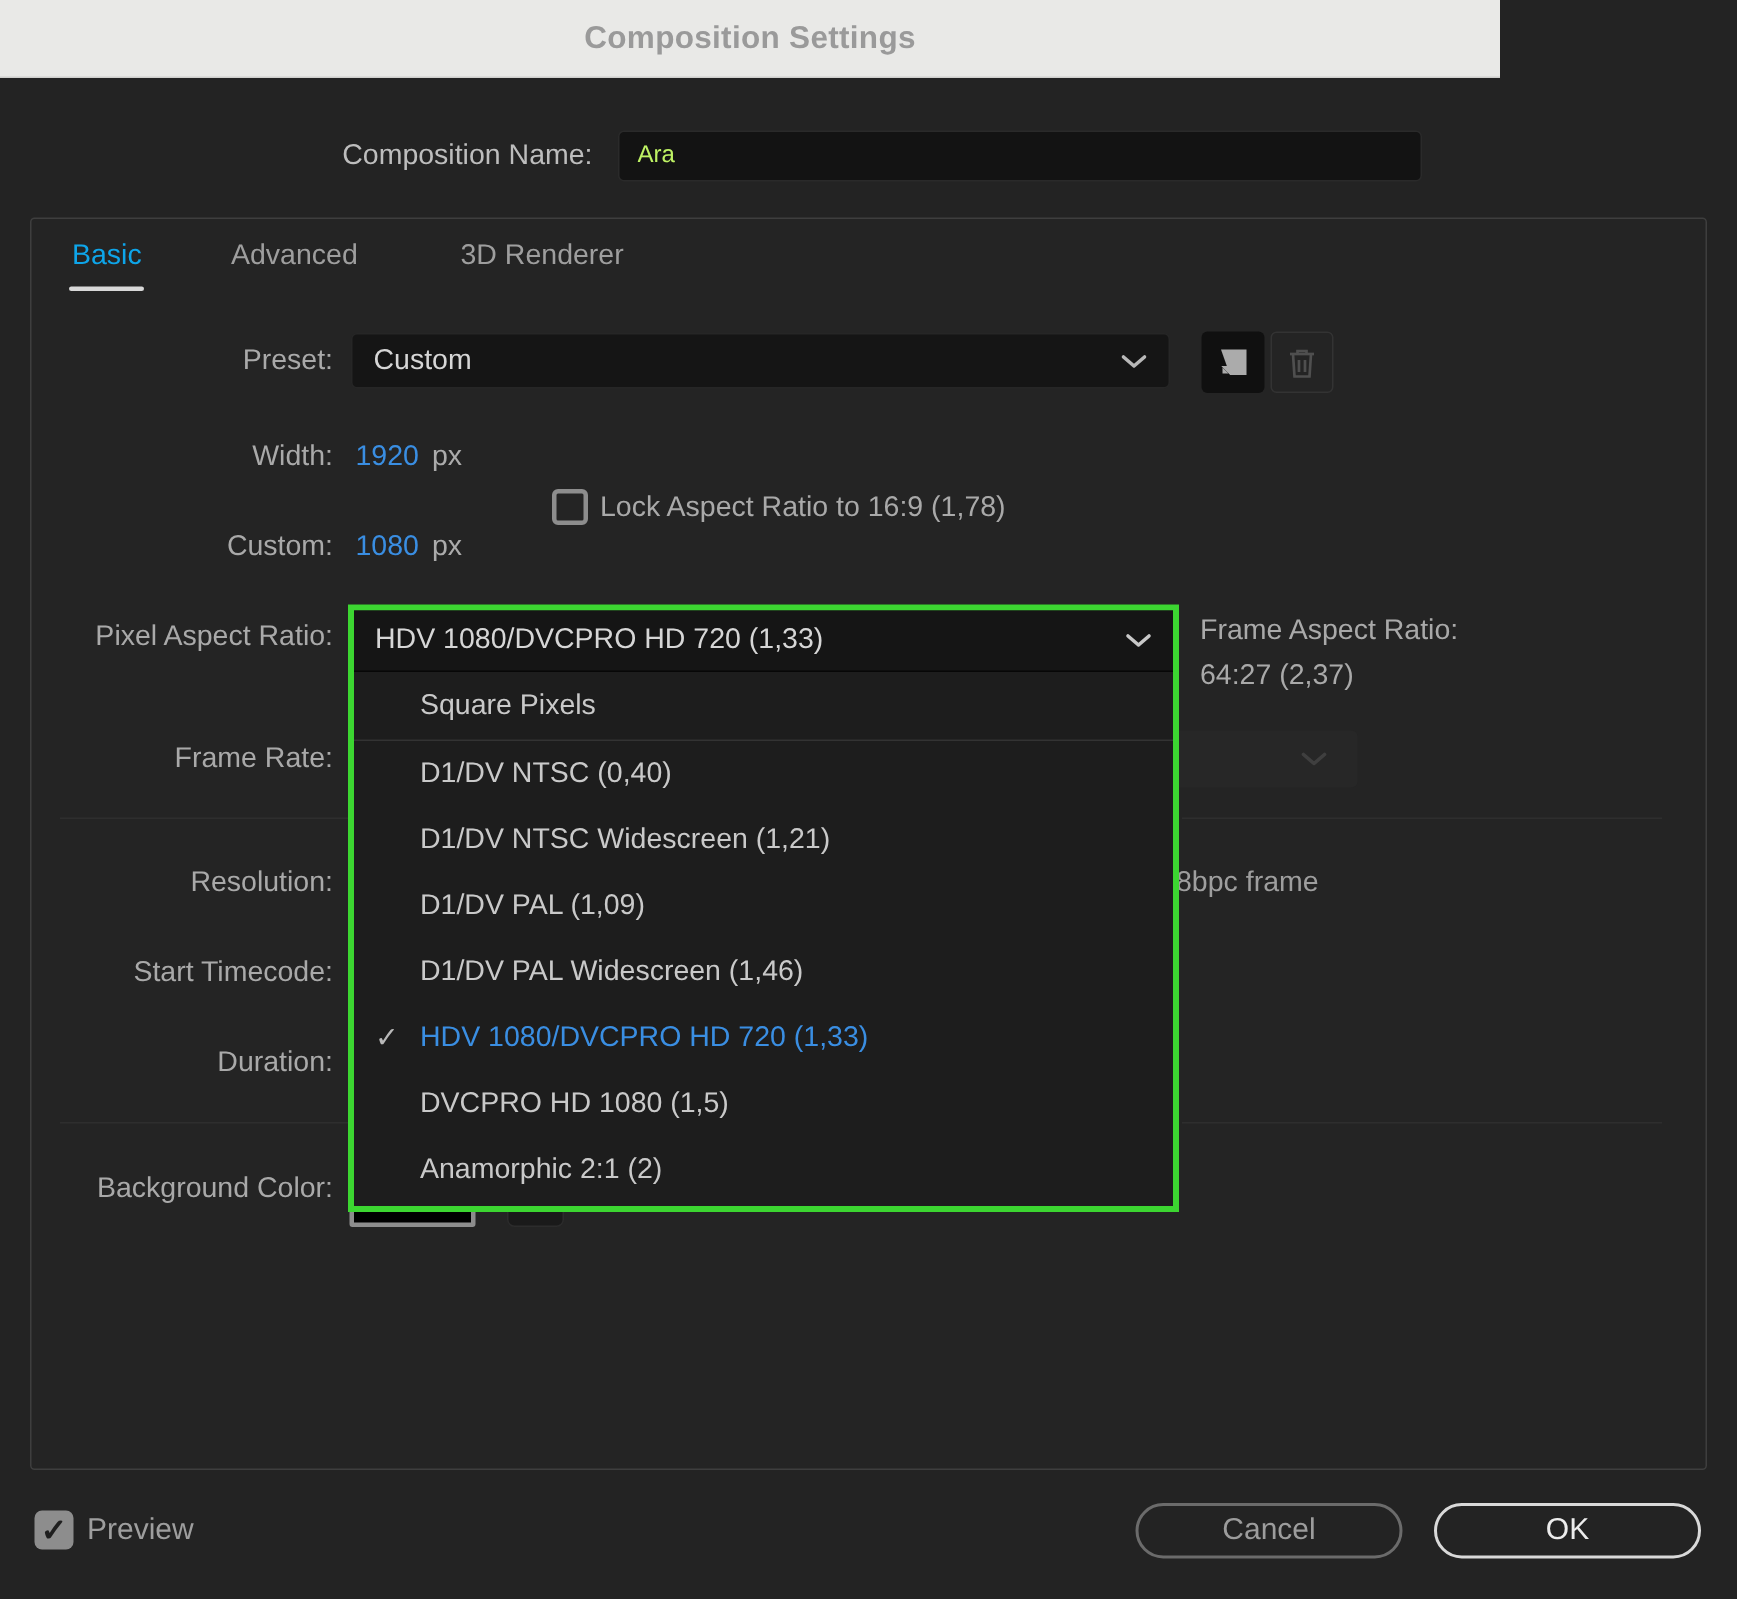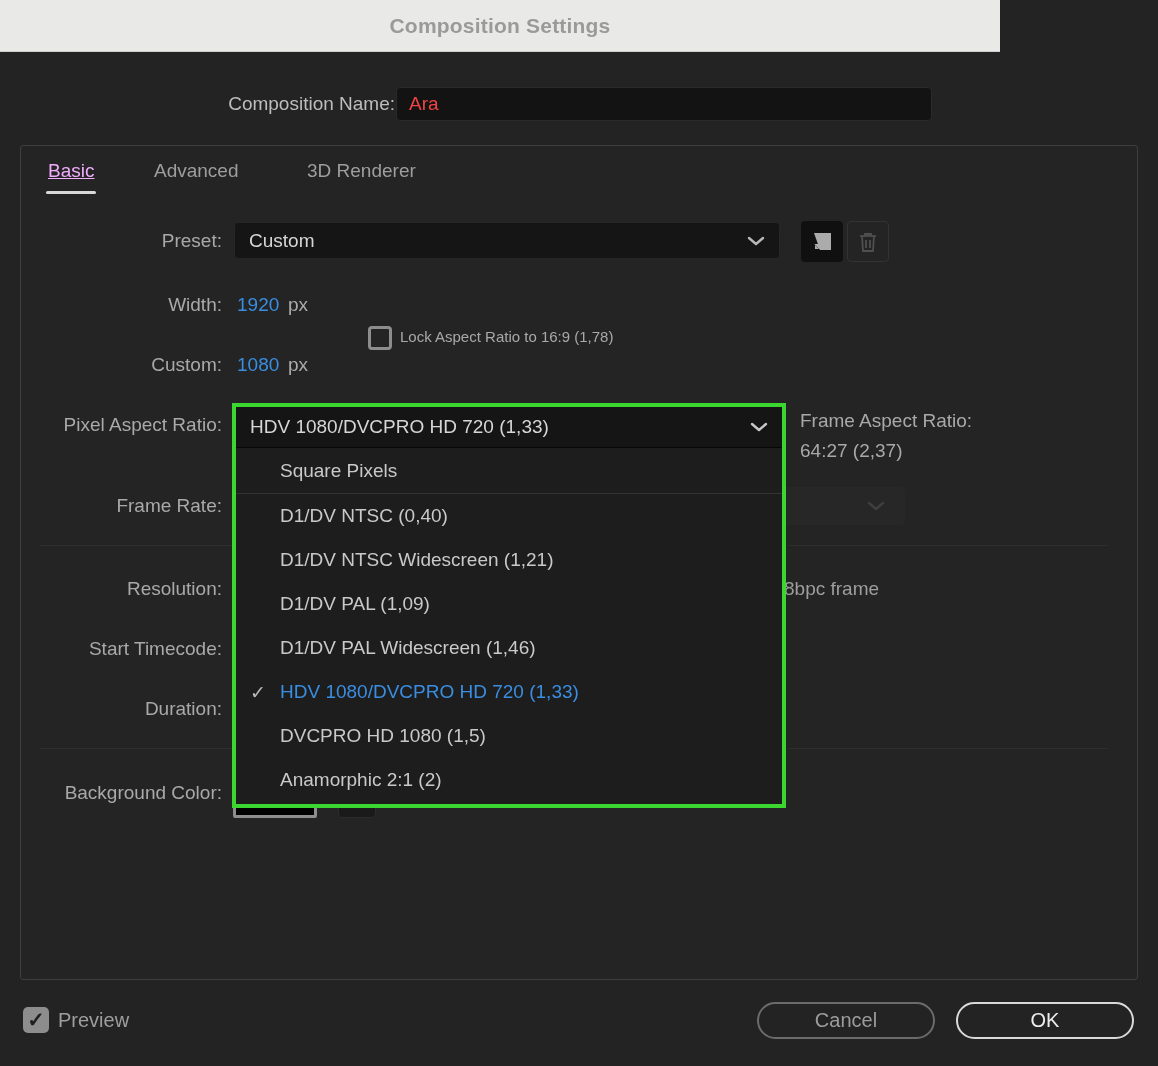--- a/index.html
+++ b/index.html
@@ -13,33 +13,33 @@
   
   .titlebar {
     position:absolute; left:0; top:0; width:1000px; height:52px;
     background:#e9e9e7; border-bottom:1px solid #cfcfcd;
     display:flex; align-items:center; justify-content:center;
   }
   .titlebar .t { font-size:21px; font-weight:bold; color:#9a9a9a; letter-spacing:.2px; }
   
   .name-label { position:absolute; right:763px; top:93px; font-size:19px; color:#bdbdbd; white-space:nowrap; }
   .name-input {
-    position:absolute; left:396px; top:87px; width:536px; height:34px;
+    position:absolute; left:412px; top:87px; width:536px; height:34px;
     background:#131313; border:1px solid #2a2a2a; border-radius:4px;
-    color:#ef4444; font-size:19px; padding:0 12px;
+    color:#bef264; font-size:16px; padding:0 12px;
     font-family:"Liberation Sans", sans-serif; outline:none;
   }
   
   .panel {
     position:absolute; left:20px; top:145px; width:1118px; height:835px;
     border:1px solid #3e3e3e; border-radius:3px; background:#242424;
   }
   
   .tab { position:absolute; top:160px; font-size:19px; color:#9e9e9e; cursor:default; white-space:nowrap; }
-  .tab.active { color:#f0abfc;text-decoration:underline; }
+  .tab.active { color:#0ea5e9; }
   .tab.active::after { content:""; position:absolute; left:-2px; right:-2px; bottom:-12px; height:3px; background:#d8d8d8; border-radius:2px; }
   .tab-basic { left:48px; }
   .tab-advanced { left:154px; }
   .tab-3d { left:307px; }
   
   .rlabel { position:absolute; right:936px; font-size:19px; color:#a9a9a9; white-space:nowrap; }
   
   .preset-dd {
     position:absolute; left:234px; top:222px; width:546px; height:37px;
     background:#151515; border:1px solid #262626; border-radius:4px;
@@ -52,21 +52,21 @@
   }
   .save-btn { left:801px; background:#101010; }
   .del-btn { left:847px; background:transparent; border:1px solid #333; }
   
   .blue { color:#3a8ee2; }
   .dim-val { position:absolute; font-size:19px; white-space:nowrap; }
   .lock-box {
     position:absolute; left:368px; top:326px; width:24px; height:24px;
     border:3px solid #8d8d8d; border-radius:4px; background:transparent; cursor:default;
   }
-  .lock-label { position:absolute; left:400px; top:328px; font-size:15px; color:#a9a9a9; white-space:nowrap; }
+  .lock-label { position:absolute; left:400px; top:328px; font-size:19px; color:#a9a9a9; white-space:nowrap; }
   
   .fps-remnant {
     position:absolute; left:700px; top:487px; width:205px; height:38px;
     background:#272727; border-radius:4px; z-index:1;
     display:flex; align-items:center; justify-content:flex-end; padding-right:20px;
     color:#454545;
   }
   
   .divider { position:absolute; height:1px; background:#2e2e2e; z-index:0; }
   

